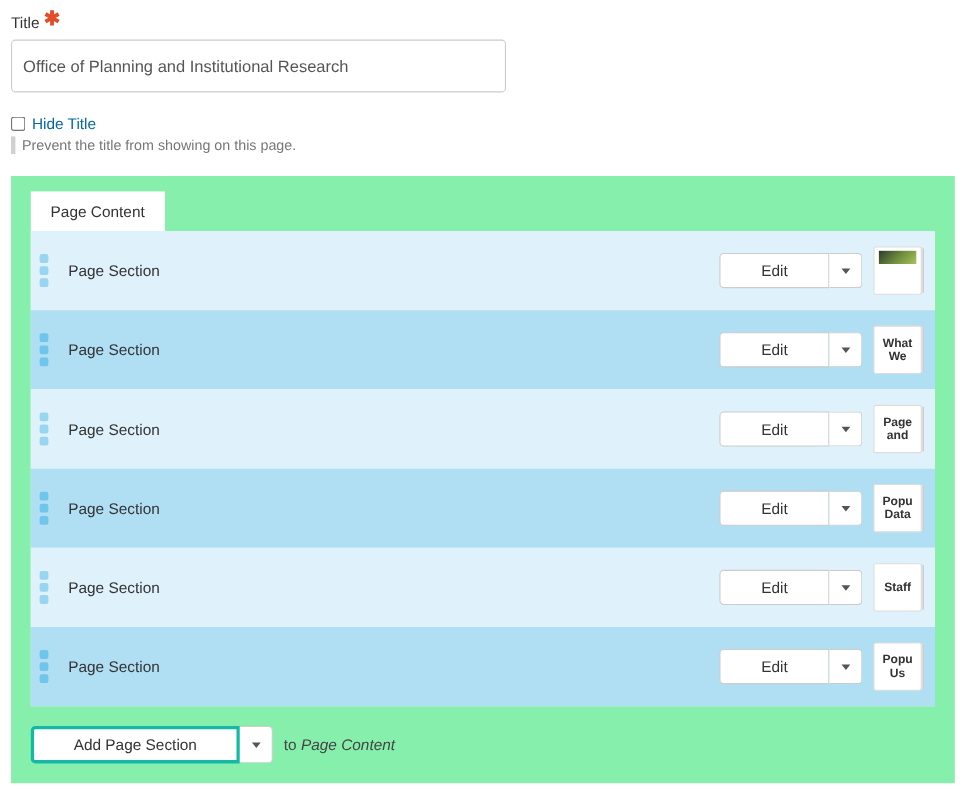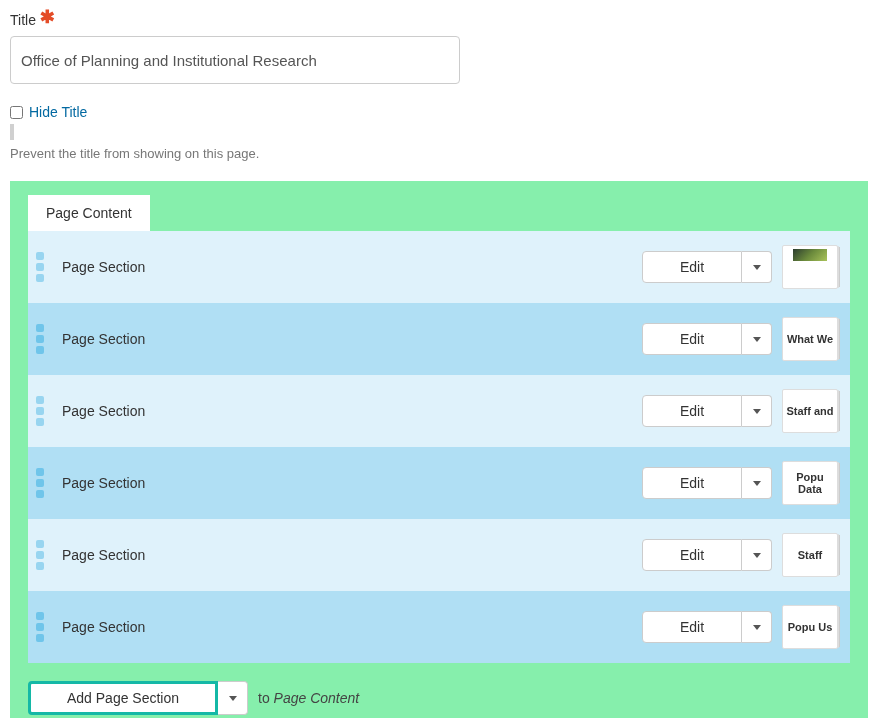--- a/index.html
+++ b/index.html
@@ -19,21 +19,21 @@
     height: 48px;
     padding: 6px 10px;
     border: 1px solid #ccc;
     border-radius: 4px;
     font-size: 15px;
     color: #555;
   }
   .spacer { height: 20px; }
   .hide-title-row { display: flex; align-items: center; gap: 6px; margin-bottom: 4px; }
   .hide-title-row label { font-size: 14px; color: #0369a1; }
-  .help-row { display: flex; align-items: flex-start; gap: 6px; flex-direction: column; }
+  .help-row { display: flex; align-items: flex-start; gap: 6px; }
   .help-bar { width: 4px; height: 16px; background: #d0d0d0; }
   .help-text { font-size: 13px; color: #777; }
   .panel { margin-top: 20px; background: #86efac; padding: 0 0 18px 0; }
   .tab-strip { padding: 14px 18px 0 18px; }
   .tab-active {
     display: inline-block;
     background: #fff;
     padding: 10px 18px;
     font-size: 14px;
     font-weight: 500;
@@ -68,21 +68,21 @@
     cursor: pointer;
     display: flex; align-items: center; justify-content: center;
   }
   .caret-down {
     width: 0; height: 0;
     border-left: 4px solid transparent;
     border-right: 4px solid transparent;
     border-top: 5px solid #555;
   }
   .preview-card {
-    width: 56px; height: 44px;
+    width: 44px; height: 44px;
     background: #fff;
     border: 1px solid #ddd;
     border-radius: 2px;
     box-shadow: 2px 0 0 -1px #ddd, 4px 0 0 -2px #ccc;
     display: flex; align-items: flex-start; justify-content: center;
     padding-top: 3px;
     overflow: hidden;
   }
   .preview-text { font-size: 11px; font-weight: bold; color: #333; text-align: center; line-height: 12px; }
   .preview-card.center { align-items: center; padding-top: 0; }
@@ -187,21 +187,21 @@
       </div>
       <div class="section-label">Page Section</div>
       <div class="flex-spacer"></div>
       <div class="edit-group">
         <button class="edit-btn">Edit</button>
         <button class="edit-caret">
             <span class="caret-down"></span>
           </button>
       </div>
       <div class="preview-card center">
-        <div class="preview-text">Staff and</div>
+        <div class="preview-text">Page and</div>
       </div>
     </div>
 
     <div class="section-row row-dark">
       <div class="drag-handle">
         <div class="dot-dark"></div>
           <div class="dot-dark"></div>
           <div class="dot-dark"></div>
       </div>
       <div class="section-label">Page Section</div>

